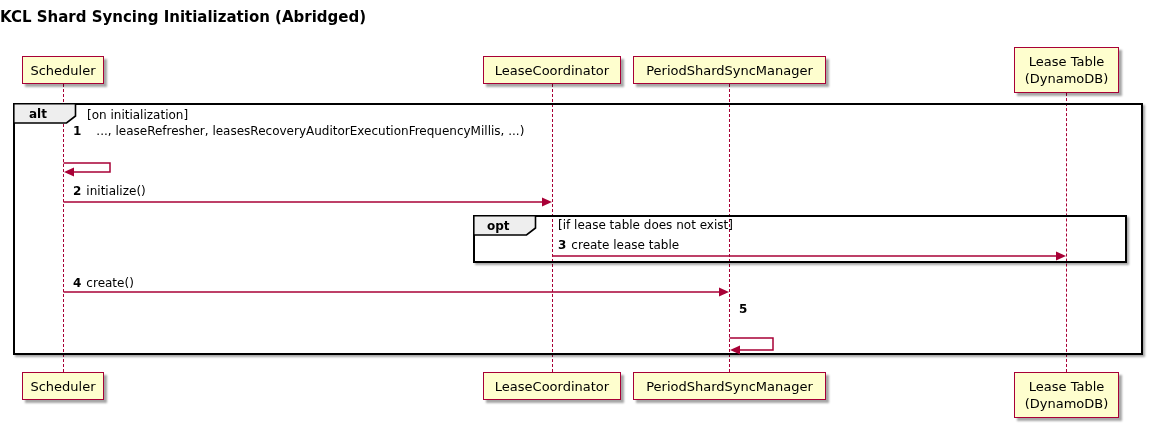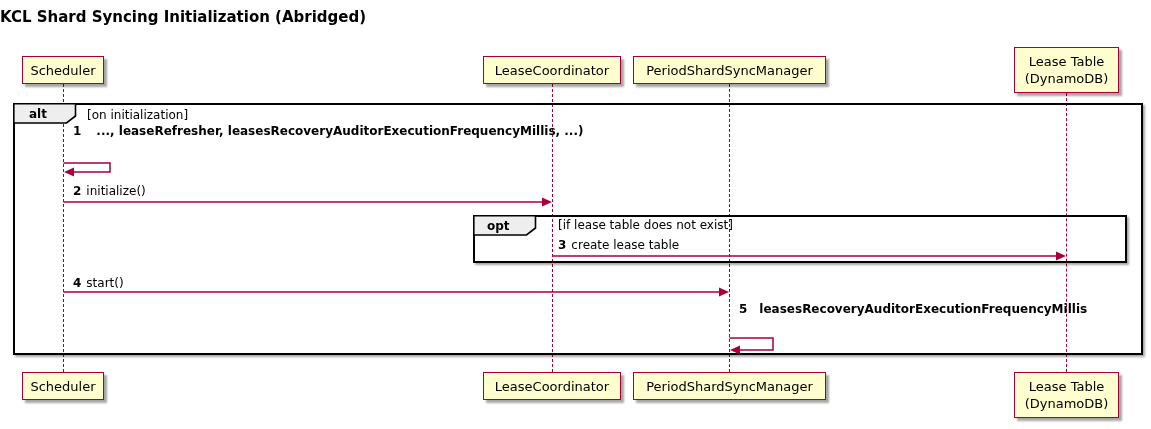--- a/index.html
+++ b/index.html
@@ -50,21 +50,21 @@
     position: absolute; font-size: 12px; font-weight: normal; color: var(--text);
     white-space: nowrap; z-index: 4;
   }
 
   .msg {
     position: absolute; z-index: 4;
     display: flex; align-items: center;
     font-size: 12px; line-height: 14px; color: var(--text); white-space: nowrap;
   }
   .msg .num { font-weight: bold; margin-right: 5px; }
-  .msg .l2 { padding-left: 10px; font-weight: bold; }
+  .msg .l2 { padding-left: 10px; }
 
   #arrow-layer { position: absolute; left: 0; top: 0; z-index: 3; pointer-events: none; }
   .arrow-line { stroke: var(--arrow); stroke-width: 1.5; fill: none; }
   .arrow-head { fill: var(--arrow); stroke: none; }
 </style>
 </head>
 <body>
 
 <div id="canvas">
 
@@ -131,27 +131,26 @@
     <span>initialize()</span>
   </div>
 
   <div class="msg" style="left:558px; top:238px;">
     <span class="num">3</span>
     <span>create lease table</span>
   </div>
 
   <div class="msg" style="left:73px; top:276px;">
     <span class="num">4</span>
-    <span>start()</span>
+    <span>create()</span>
   </div>
 
   <div class="msg" style="left:739px; top:302px;">
     <span class="num">5</span>
     <span>
-      <div class="l2" style="padding-left:7px;">leasesRecoveryAuditorExecutionFrequencyMillis</div>
     </span>
   </div>
 
   <div class="participant" style="left:22px; top:56px; width:82px; height:28px;">
     <div>Scheduler</div>
   </div>
   <div class="participant" style="left:483px; top:56px; width:138px; height:28px;">
     <div>LeaseCoordinator</div>
   </div>
   <div class="participant" style="left:633px; top:56px; width:193px; height:28px;">

